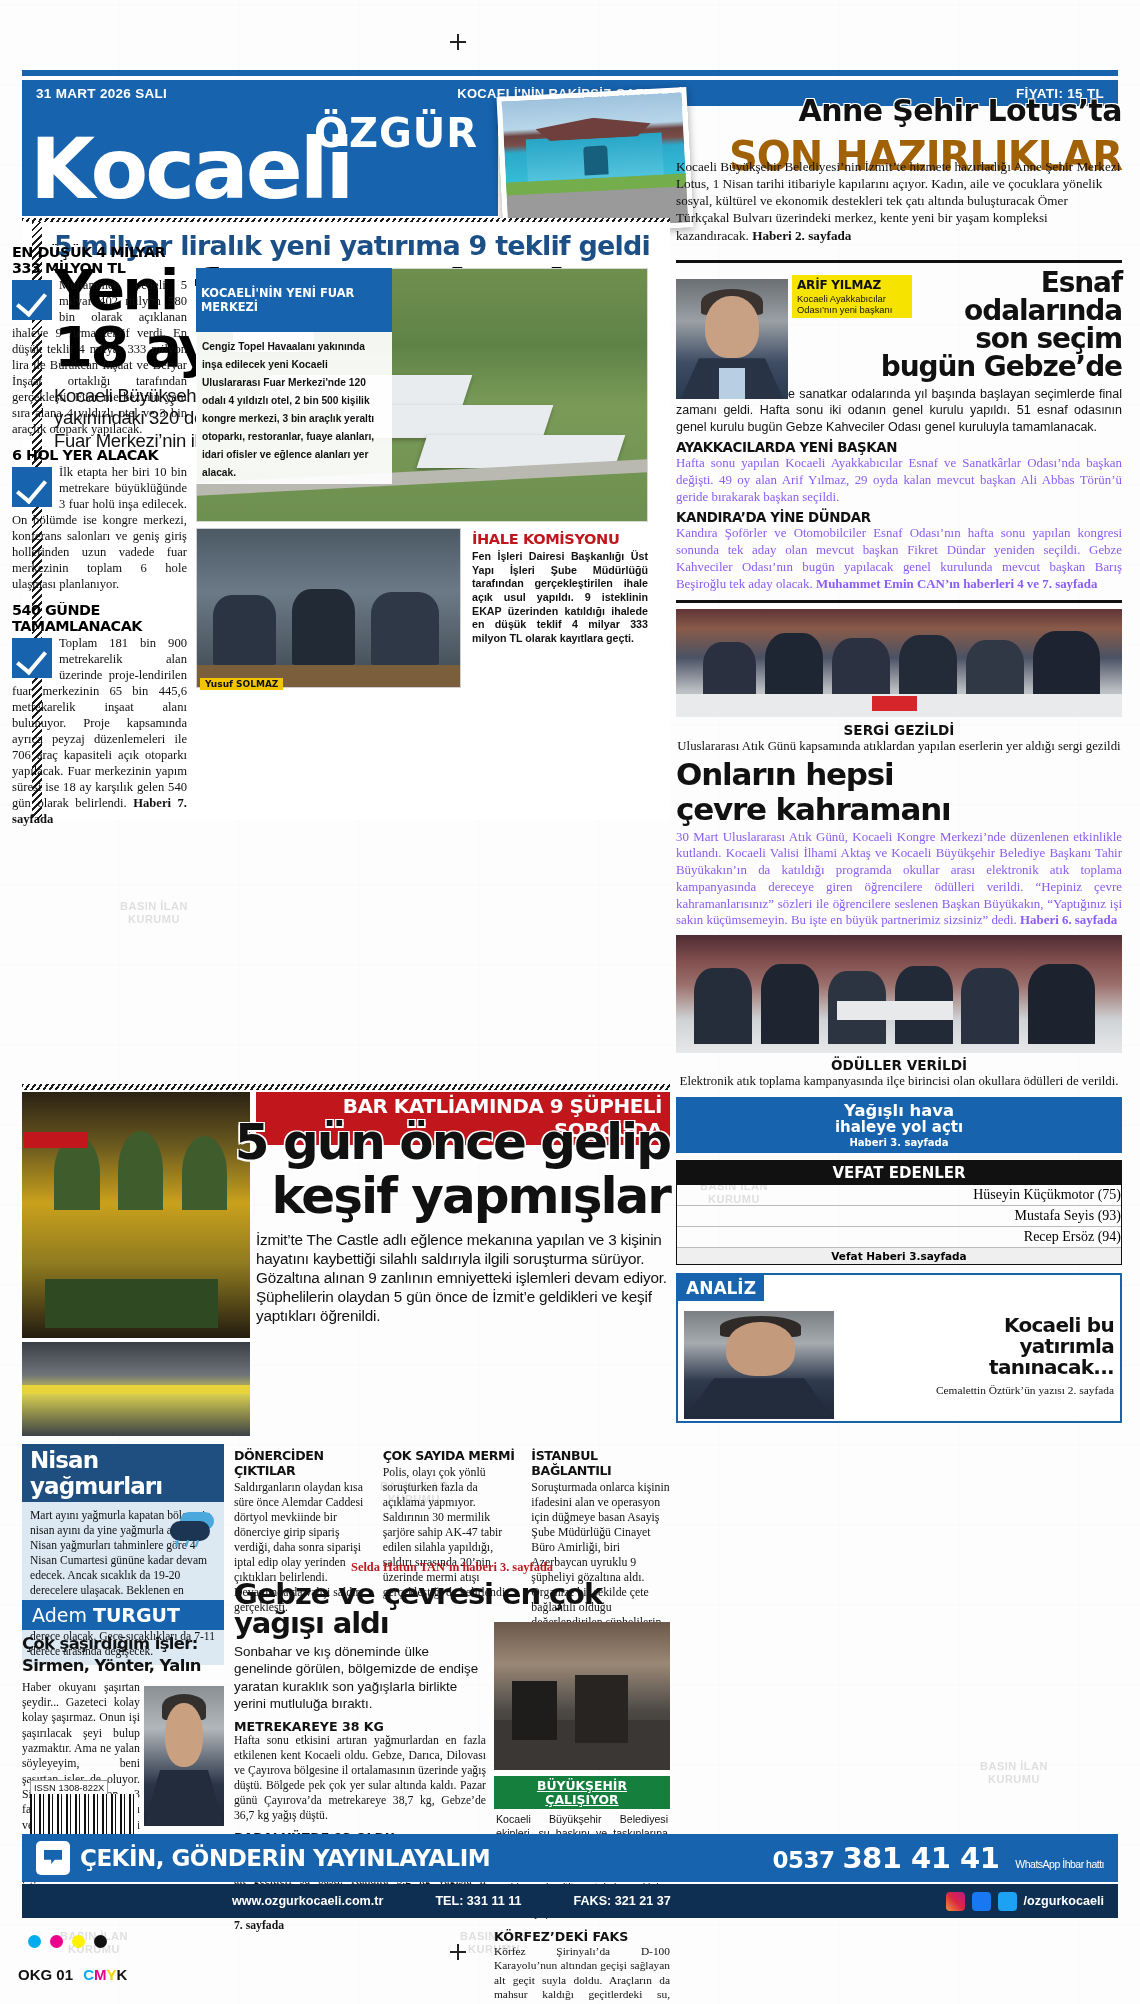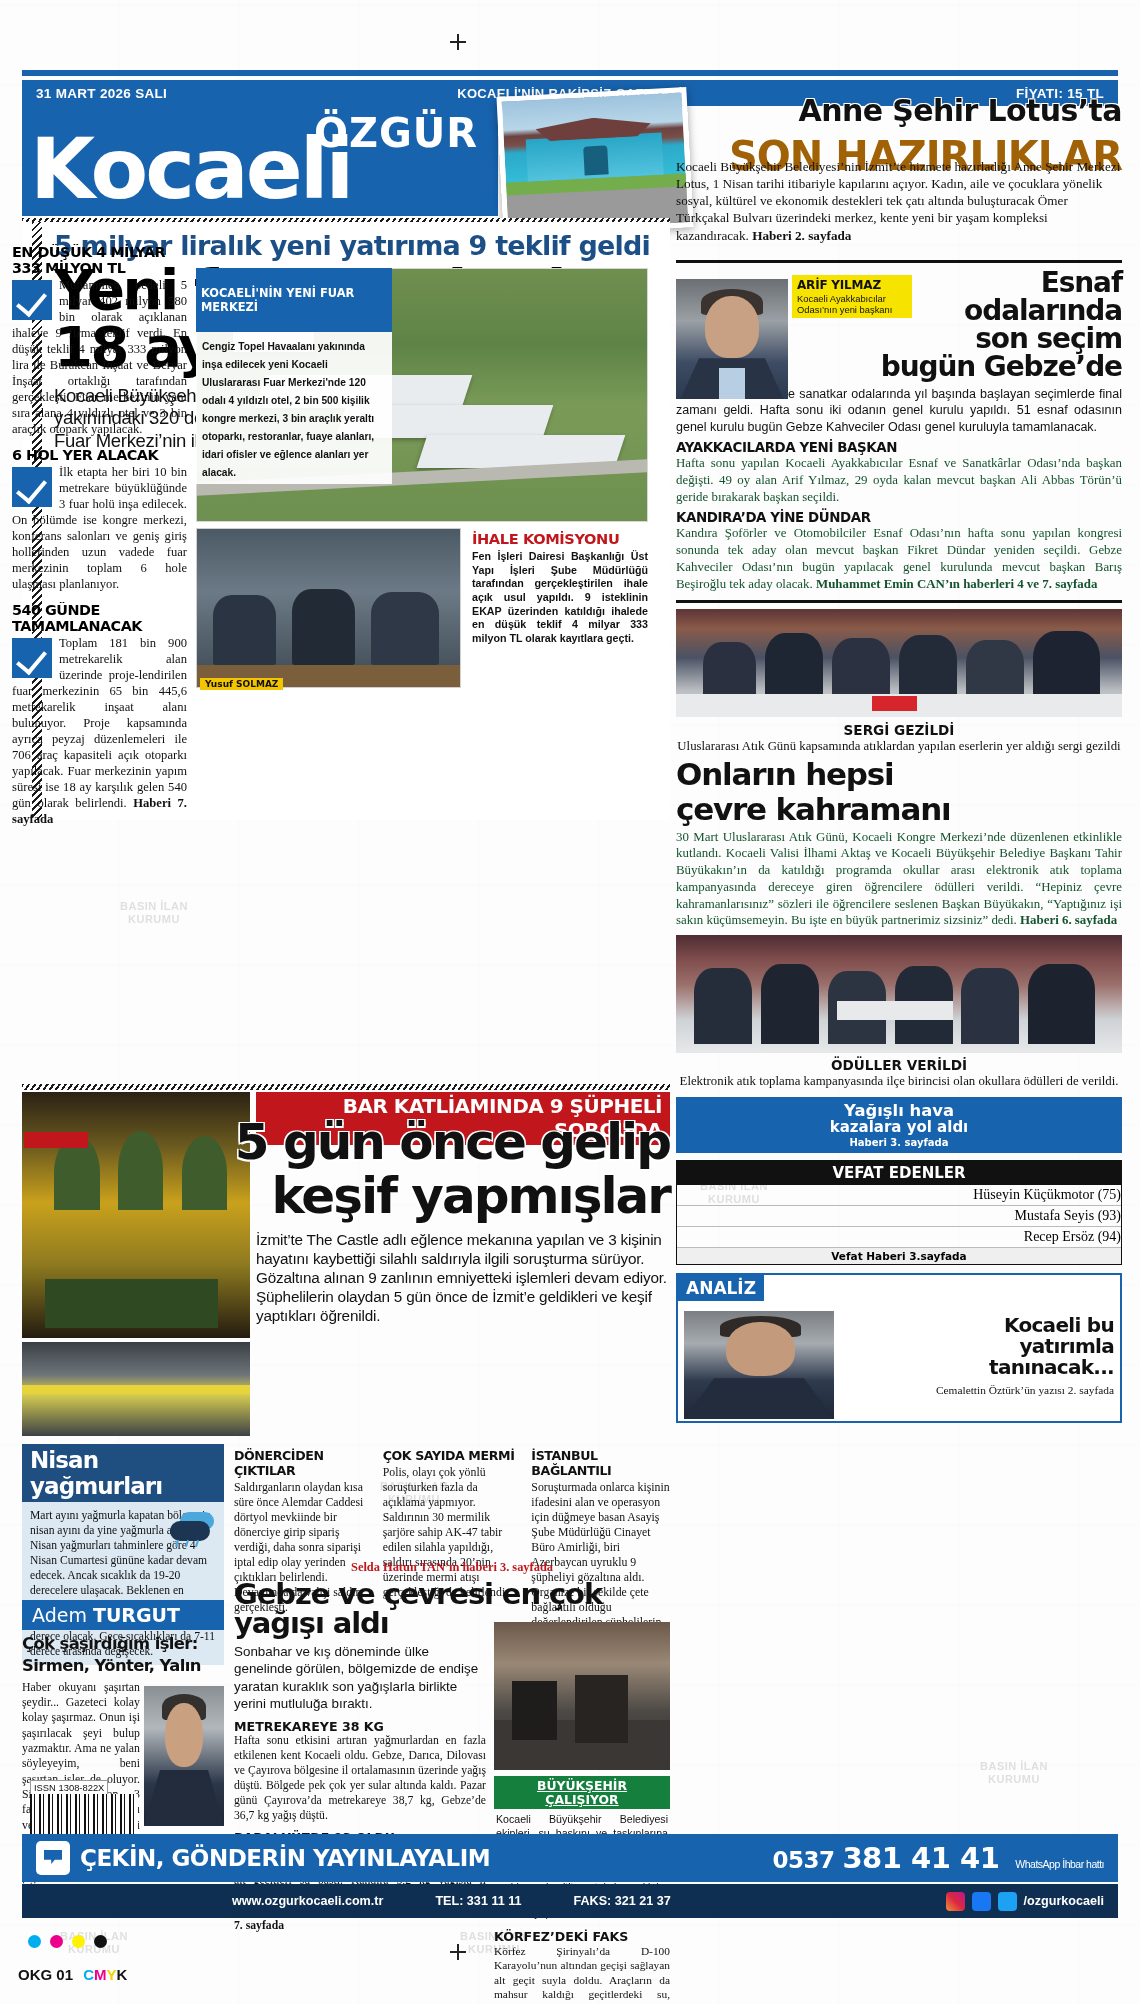--- a/index.html
+++ b/index.html
@@ -283,21 +283,21 @@
   .esnaf-body {
     font-family:"Liberation Sans", sans-serif;
     font-size:12.5px; line-height:1.31; color:#111; margin-top:5px; text-align:justify;
   }
   .sub-h {
     font-family:"DejaVu Sans", sans-serif;
     font-size:13.4px; font-weight:800; color:#111; margin-top:5px; letter-spacing:-.4px;
   }
   .serif-body {
     font-family:"Liberation Serif", serif;
-    font-size:12.9px; line-height:1.30; color:#14532d; text-align:justify;
+    font-size:12.9px; line-height:1.30; color:#8b5cf6; text-align:justify;
   }
   .serif-body b { font-weight:700; }
 
   .sergi-photo {
     width:100%; height:108px; margin-top:6px;
     background:linear-gradient(180deg,#5e3436 0%,#8a5b4a 18%,#4a5264 45%,#b9bcc0 75%,#e3e4e6 100%);
     overflow:hidden; position:relative;
   }
   .cap-center {
     font-family:"DejaVu Sans", sans-serif;
@@ -757,21 +757,21 @@
         <div style="position:absolute; left:49%; top:26%; width:13%; height:66%; background:#222937; border-radius:32% 32% 0 0;"></div>
         <div style="position:absolute; left:64%; top:28%; width:13%; height:64%; background:#2a3140; border-radius:32% 32% 0 0;"></div>
         <div style="position:absolute; left:79%; top:24%; width:15%; height:68%; background:#1c222e; border-radius:32% 32% 0 0;"></div>
         <div style="position:absolute; left:36%; top:56%; width:26%; height:16%; background:#e8e9ea;"></div>
       </div>
       <div class="cap-center" style="margin-top:4px;">ÖDÜLLER VERİLDİ</div>
       <div class="cap-center-sub">Elektronik atık toplama kampanyasında ilçe birincisi olan okullara ödülleri de verildi.</div>
 
       <div class="box-hdr-blue">
         <div class="t1">Yağışlı hava</div>
-        <div class="t2">kazalara yol aldı</div>
+        <div class="t2">ihaleye yol açtı</div>
         <div class="t3">Haberi 3. sayfada</div>
       </div>
 
       <div class="vefat">
         <div class="vefat-h">VEFAT EDENLER</div>
         <div class="vefat-row">Hüseyin Küçükmotor (75)</div>
         <div class="vefat-row">Mustafa Seyis (93)</div>
         <div class="vefat-row">Recep Ersöz (94)</div>
         <div class="vefat-foot">Vefat Haberi 3.sayfada</div>
       </div>

